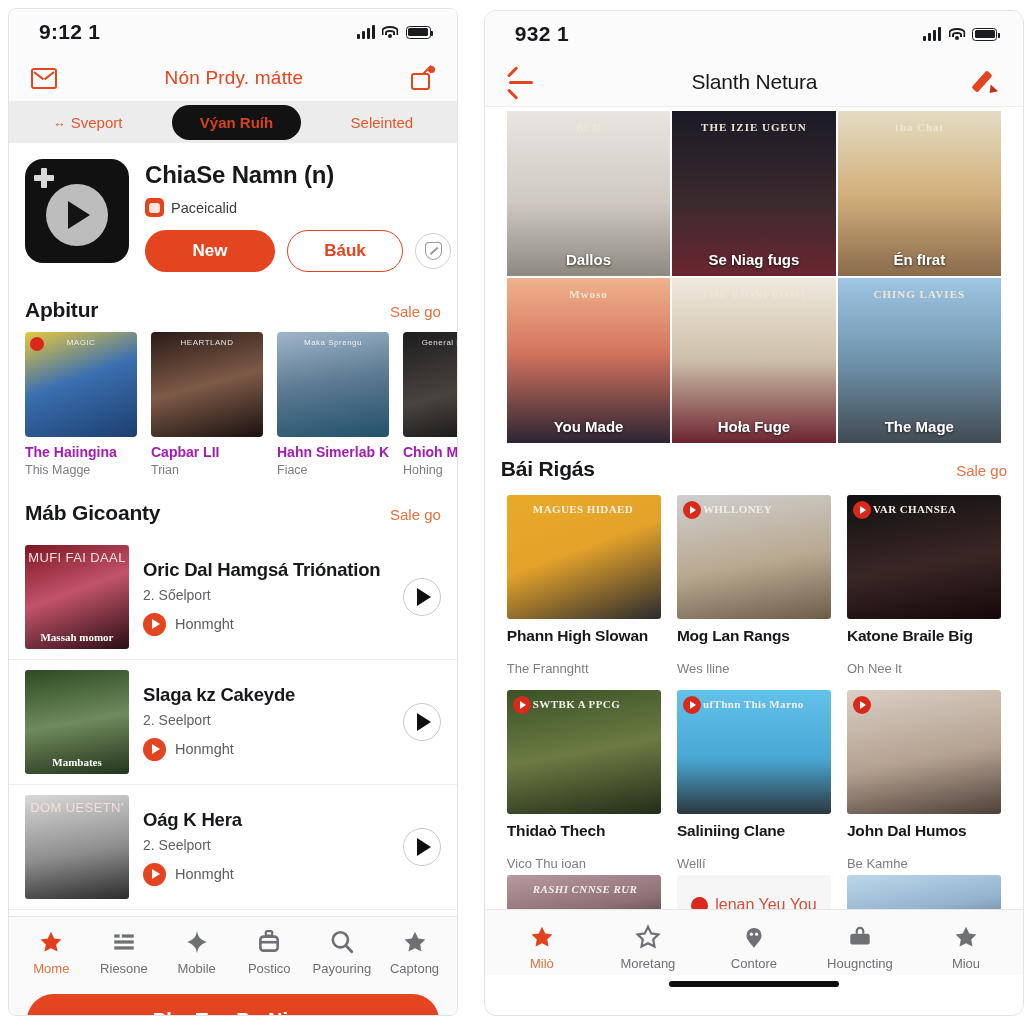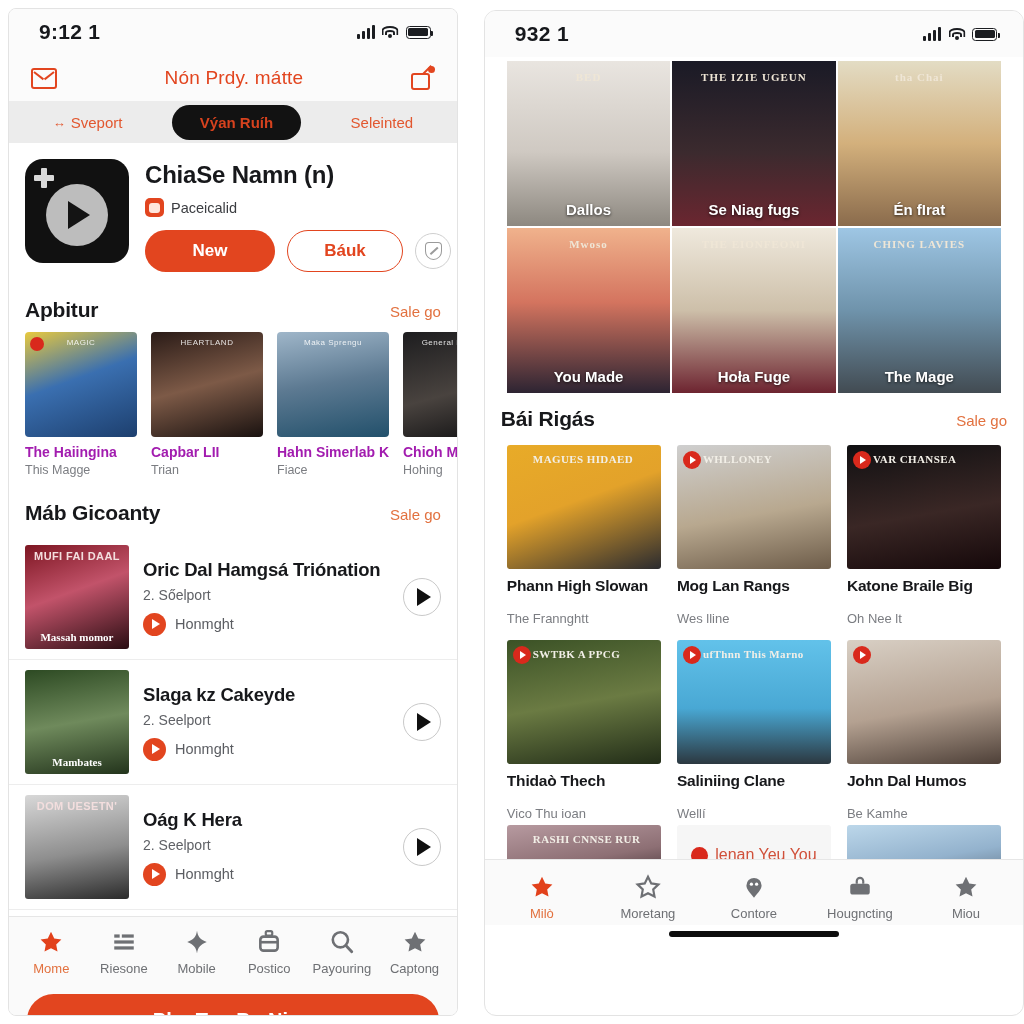--- a/index.html
+++ b/index.html
@@ -161,34 +161,34 @@
   .g3 { background: linear-gradient(180deg,#e3dcc4 0%,#d3b07c 50%,#8a6b4c 100%); }
   .g4 { background: linear-gradient(180deg,#f0b28c 0%,#d4745f 45%,#2d2432 100%); }
   .g5 { background: linear-gradient(180deg,#efe9dd 0%,#cdbfa9 50%,#6d2430 100%); }
   .g6 { background: linear-gradient(180deg,#9ec6e4 0%,#6f93ab 50%,#424b52 100%); }
   .h1 { background: linear-gradient(160deg,#e8ab28 0%,#e3a22a 45%,#2b2b2f 100%); }
   .h2 { background: linear-gradient(170deg,#cfcfcf 0%,#b8a88f 55%,#6d5c49 100%); }
   .h3 { background: linear-gradient(170deg,#101012 0%,#3a2725 55%,#15080a 100%); }
   .h4 { background: linear-gradient(170deg,#3b5226 0%,#6b7b43 50%,#222d18 100%); }
   .h5 { background: linear-gradient(180deg,#62c2ea 0%,#49a8d4 55%,#2c3840 100%); }
   .h6 { background: linear-gradient(170deg,#d8cfc4 0%,#b4a191 55%,#4e4038 100%); }
-  .h7 { background: linear-gradient(170deg,#b79aa0 0%,#8d6f74 55%,#3a2c2f 100%); }
+  .h7 { background: linear-gradient(170deg,#b79aa0 0%,#8d6f74 55%,#3a2c2f 100%); font-style: italic; }
   .h9 { background: linear-gradient(170deg,#bcd7ea 0%,#93b2cd 55%,#5d6f82 100%); }
 
   
   .rows { padding: 0 0 6px 0; }
   .row { display: flex; align-items: center; gap: 14px; padding: 10px 16px 10px 16px;
     border-bottom: 1px solid #ededed; }
   .row-img { width: 104px; height: 104px; border-radius: 3px; flex: none; position: relative;
     overflow: hidden; }
   .row-img .lab { position:absolute; left:0; right:0; bottom:6px; text-align:center;
     font-size:11px; font-weight:bold; color:#fff;
     font-family:"Liberation Serif", serif; }
   .row-img .top { position:absolute; left:0; right:0; top:5px; text-align:center;
-    font-size:11px; font-weight:bold; color:#f3dede; letter-spacing:.4px; }
+    font-size:13px; font-weight:normal; color:#f3dede; letter-spacing:.4px; }
   .row-main { flex: 1; min-width: 0; }
   .row-title { font-size: 18.5px; font-weight: bold; color: #17181b; letter-spacing: -.2px; }
   .row-sub { font-size: 14px; color: #5f6166; margin-top: 6px; }
   .row-meta { display: flex; align-items: center; gap: 9px; margin-top: 10px; }
   .mini-play { width: 23px; height: 23px; border-radius: 50%; background: #e2451f;
     display: flex; align-items: center; justify-content: center; flex: none; }
   .mini-play .t { width:0; height:0; border-left:8px solid #fff;
     border-top:5px solid transparent; border-bottom:5px solid transparent; margin-left:2px; }
   .row-meta-text { font-size: 14.5px; color: #5a5c61; }
   .play-btn { width: 38px; height: 38px; border-radius: 50%; border: 1.4px solid #c9c9c9;
@@ -504,20 +504,32 @@
             <span class="a"></span>
             <span class="b"></span>
             <span class="c"></span>
           </div>
         <div class="batt">
             <i></i>
           </div>
       </div>
     </div>
 
+    <div class="rheader">
+      <div class="icon-back">
+        <div class="ln"></div>
+          <div class="h1a"></div>
+          <div class="h2a"></div>
+      </div>
+      <div class="rheader-title">Slanth Netura</div>
+      <div class="icon-pencil">
+        <div class="body"></div>
+          <div class="tip"></div>
+      </div>
+    </div>
 
     <div class="poster-grid">
       <div class="poster g1">
         <div class="hdr">BED</div>
         <div class="cap">Dallos</div>
       </div>
       <div class="poster g2">
         <div class="hdr">THE IZIE UGEUN</div>
         <div class="cap">Se Niag fugs</div>
       </div>

